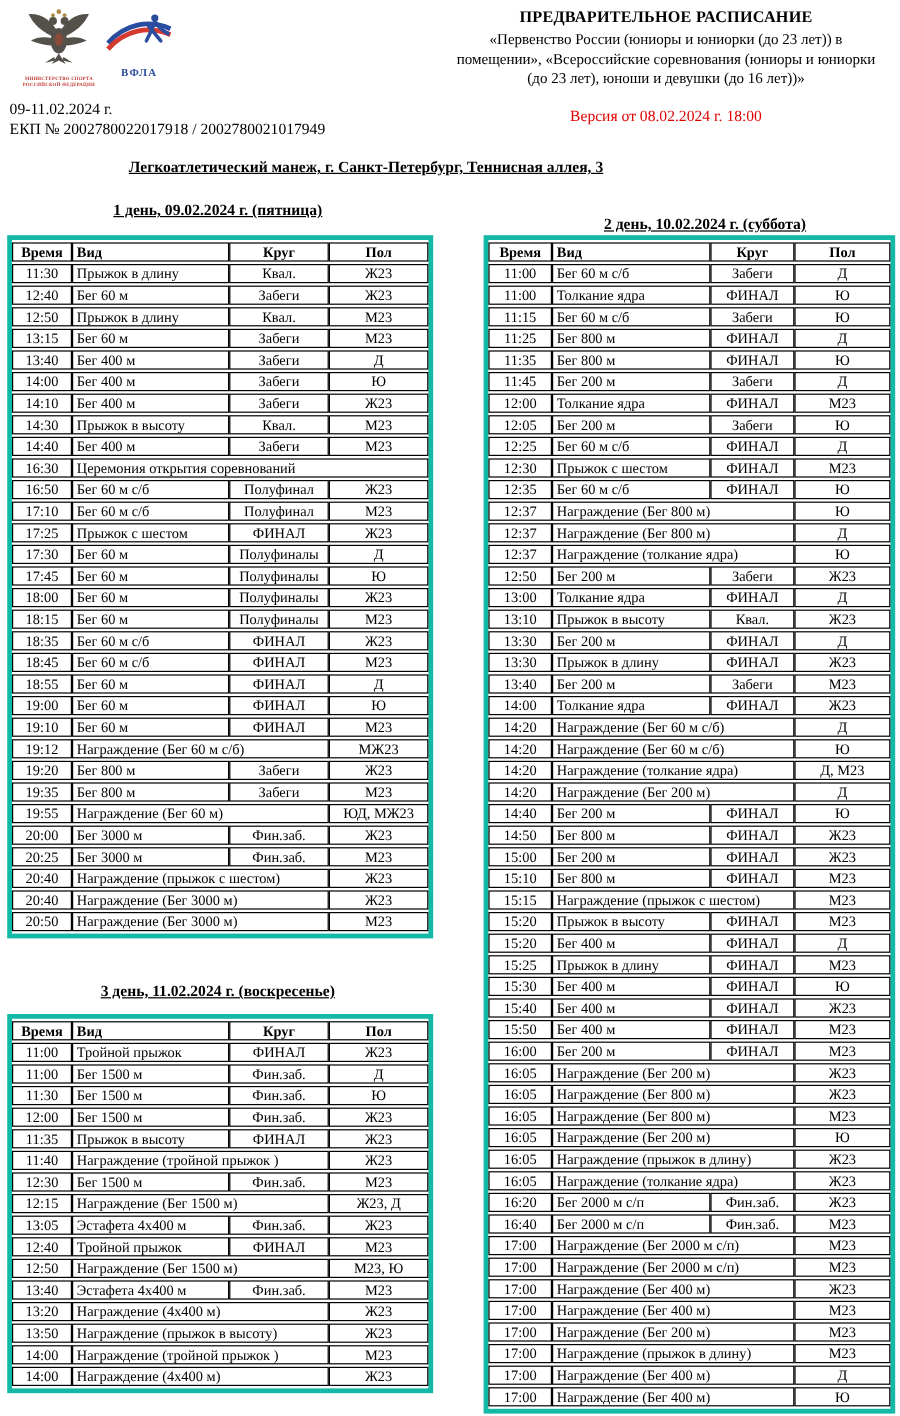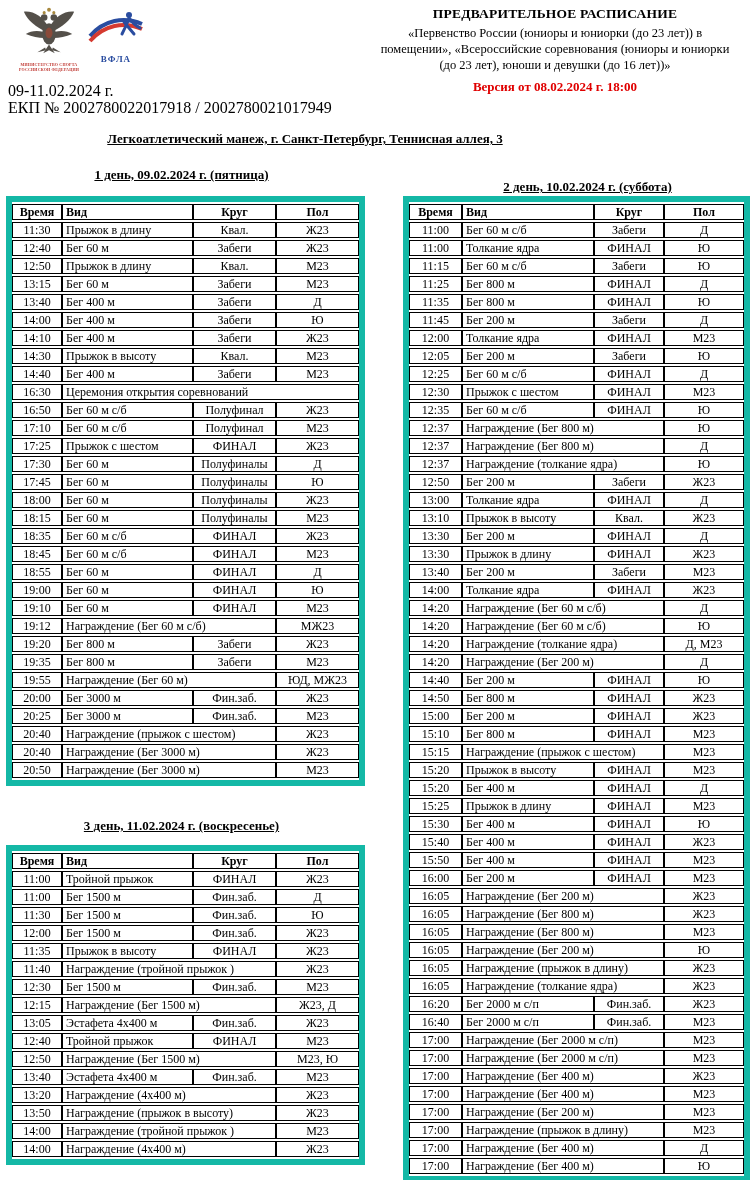--- a/index.html
+++ b/index.html
@@ -8,34 +8,34 @@
 
   
   .logo-ministry{position:absolute;left:16px;top:4px;width:66px;text-align:center;}
   .logo-ministry .caption{font-size:4px;line-height:5px;color:#c03a34;font-weight:bold;letter-spacing:.2px;}
   .logo-vfla{position:absolute;left:88px;top:8px;width:56px;text-align:center;}
   .logo-vfla .vfla-label{font-size:9px;font-weight:bold;color:#2a4da0;letter-spacing:1px;margin-top:-2px;}
 
   .title-block{position:absolute;left:362px;top:6px;width:386px;text-align:center;}
   .title-main{font-size:13.5px;font-weight:bold;letter-spacing:.2px;}
   .title-sub{font-size:12.5px;line-height:16px;margin-top:3px;text-align:center;}
-  .version-line{font-size:13px;font-weight:bold;color:#e00000;margin-top:6px;}
-
-  .meta-block{position:absolute;left:8px;top:82px;font-size:16px;line-height:17px;}
+  .version-line{font-size:13px;font-weight:normal;color:#e00000;margin-top:16px;}
+
+  .meta-block{position:absolute;left:8px;top:82px;font-size:13px;line-height:17px;}
 
   .venue-line{position:absolute;left:0;top:131px;width:610px;text-align:center;
               font-size:13px;font-weight:bold;text-decoration:underline;}
 
   .day-title{position:absolute;text-align:center;font-size:13px;font-weight:bold;text-decoration:underline;}
   #day1-title{left:6px;top:167px;width:351px;}
   #day2-title{left:418px;top:167px;width:339px;margin-top:12px;}
   #day3-title{left:6px;top:818px;width:351px;}
 
   
-  table.sched{position:absolute;border:6px solid #14b8a6;border-collapse:separate;
+  table.sched{position:absolute;border:4px solid #14b8a6;border-collapse:separate;
               border-spacing:0 2px;table-layout:fixed;background:#fff;}
   #t-day1{left:6px;top:196px;width:351px;}
   #t-day2{left:403px;top:196px;width:339px;}
   #t-day3{left:6px;top:845px;width:351px;}
   table.sched td{border:1px solid #000;font-size:12px;line-height:14px;height:14px;
                  padding:0 3px;overflow:hidden;white-space:nowrap;}
   td.c-time{text-align:center;}
   td.c-event{text-align:left;}
   td.c-round{text-align:center;}
   td.c-gender{text-align:center;}

